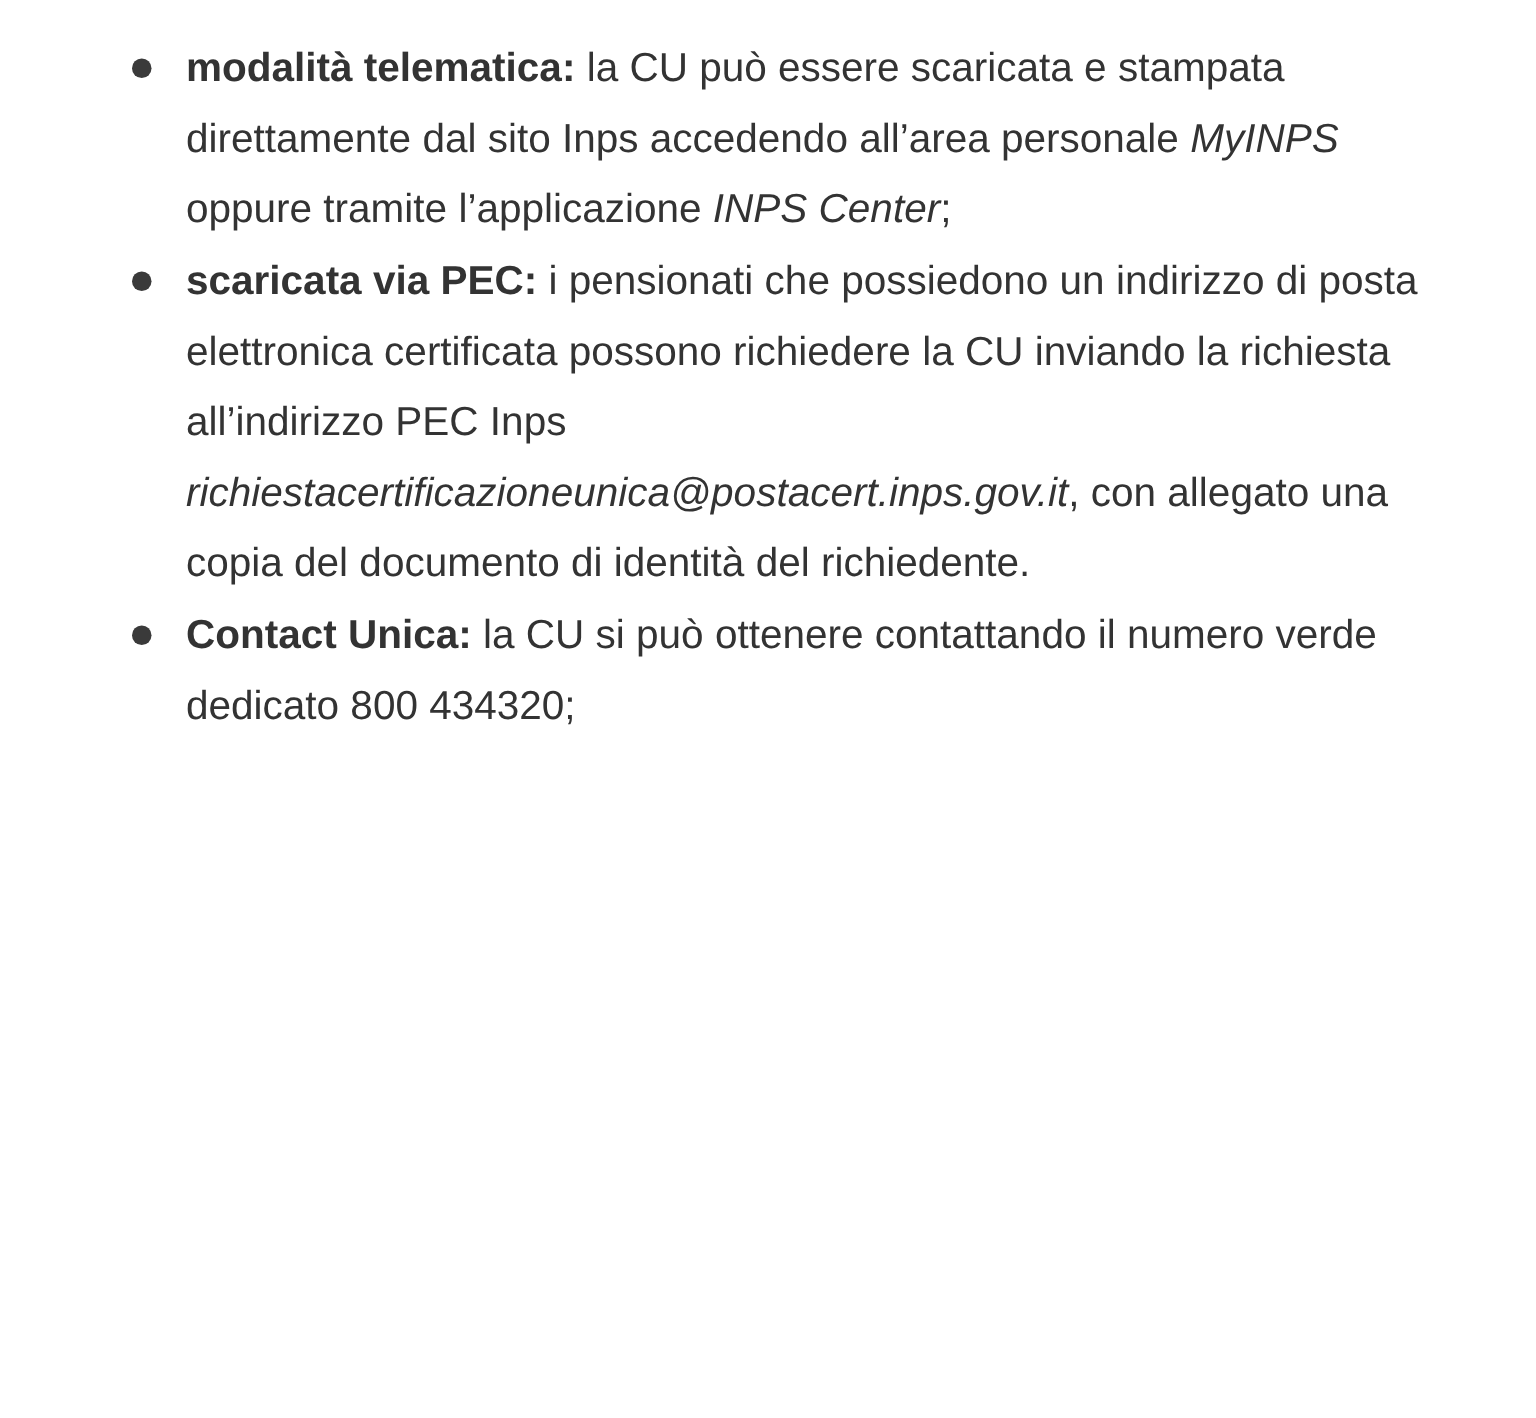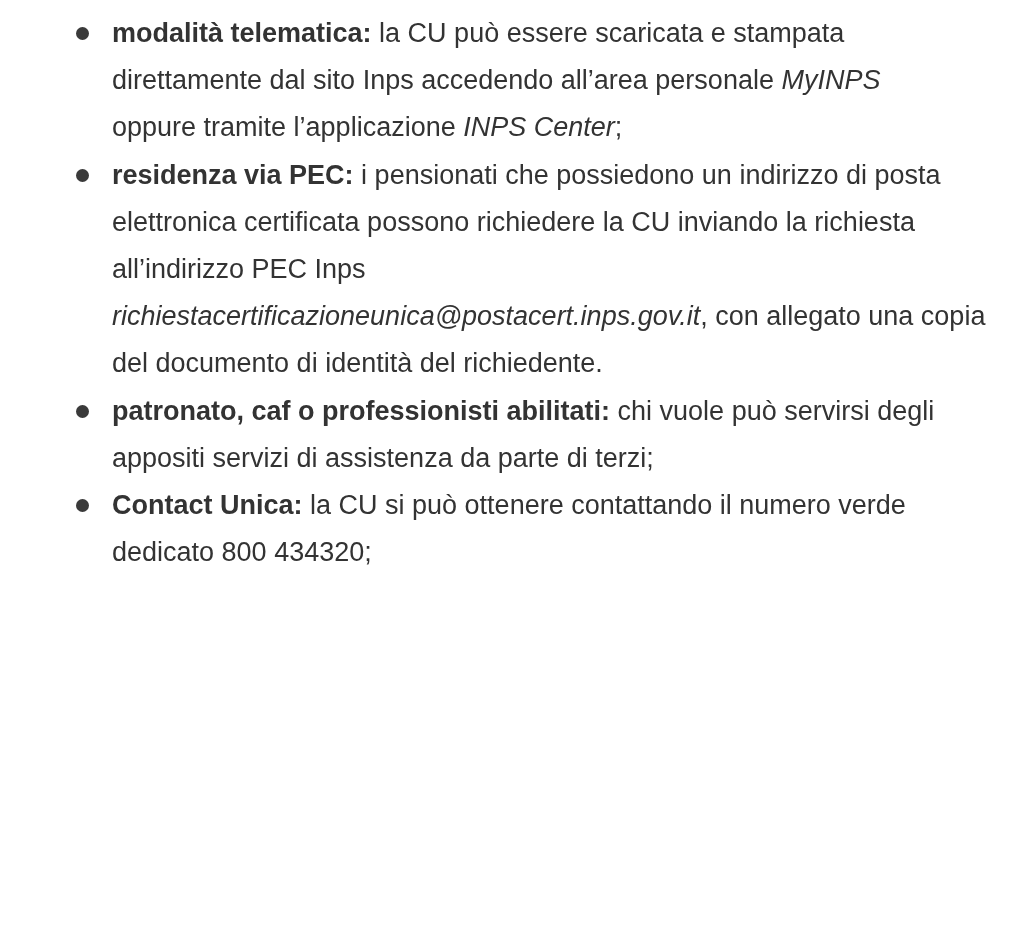--- a/index.html
+++ b/index.html
@@ -1,35 +1,31 @@
 <!DOCTYPE html>
 <html><head>
   <meta charset="utf-8">
   <style>
     html, body { margin: 0; padding: 0; background: #ffffff; }
     body { width: 1024px; height: 945px; overflow: hidden; font-family: "Liberation Sans", sans-serif; color: #333333; }
-    ul.list { list-style: none; margin: 0; padding: 10px 0 0 0; }
+    ul.list { list-style: none; margin: 12px; padding: 10px 0 0 0; }
     li.item { position: relative; padding-left: 112px; padding-right: 30px; font-size: 27px; line-height: 47.2px; }
     li.item .bullet { position: absolute; left: 76px; top: 17px; width: 13px; height: 13px; border-radius: 50%; background: #3a3a3a; }
     .b { font-weight: bold; }
     .i { font-style: italic; }
   </style>
 </head>
 <body>
 
 <ul class="list">
   <li class="item">
     <span class="bullet"></span>
     <span class="b">modalità telematica:</span><span> la CU può essere scaricata e stampata direttamente dal sito Inps accedendo all’area personale </span><span class="i">MyINPS</span><br><span> oppure tramite l’applicazione </span><span class="i">INPS Center</span><span>;</span>
   </li>
   <li class="item">
     <span class="bullet"></span>
-    <span class="b">residenza via PEC:</span><span> i pensionati che possiedono un indirizzo di posta elettronica certificata possono richiedere la CU inviando la richiesta all’indirizzo PEC Inps </span><br><span class="i">richiestacertificazioneunica@postacert.inps.gov.it</span><span>, con allegato una copia del documento di identità del richiedente.</span>
-  </li>
-  <li class="item">
-    <span class="bullet"></span>
-    <span class="b">patronato, caf o professionisti abilitati:</span><span> chi vuole può servirsi degli appositi servizi di assistenza da parte di terzi;</span>
+    <span class="b">scaricata via PEC:</span><span> i pensionati che possiedono un indirizzo di posta elettronica certificata possono richiedere la CU inviando la richiesta all’indirizzo PEC Inps </span><br><span class="i">richiestacertificazioneunica@postacert.inps.gov.it</span><span>, con allegato una copia del documento di identità del richiedente.</span>
   </li>
   <li class="item">
     <span class="bullet"></span>
     <span class="b">Contact Unica:</span><span> la CU si può ottenere contattando il numero verde dedicato 800 434320;</span>
   </li>
 </ul>
 
 </body></html>

